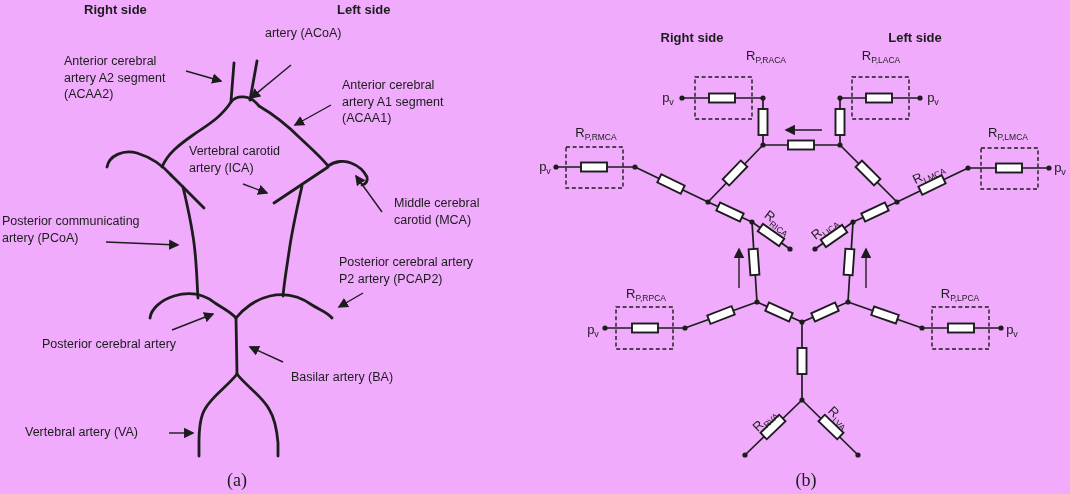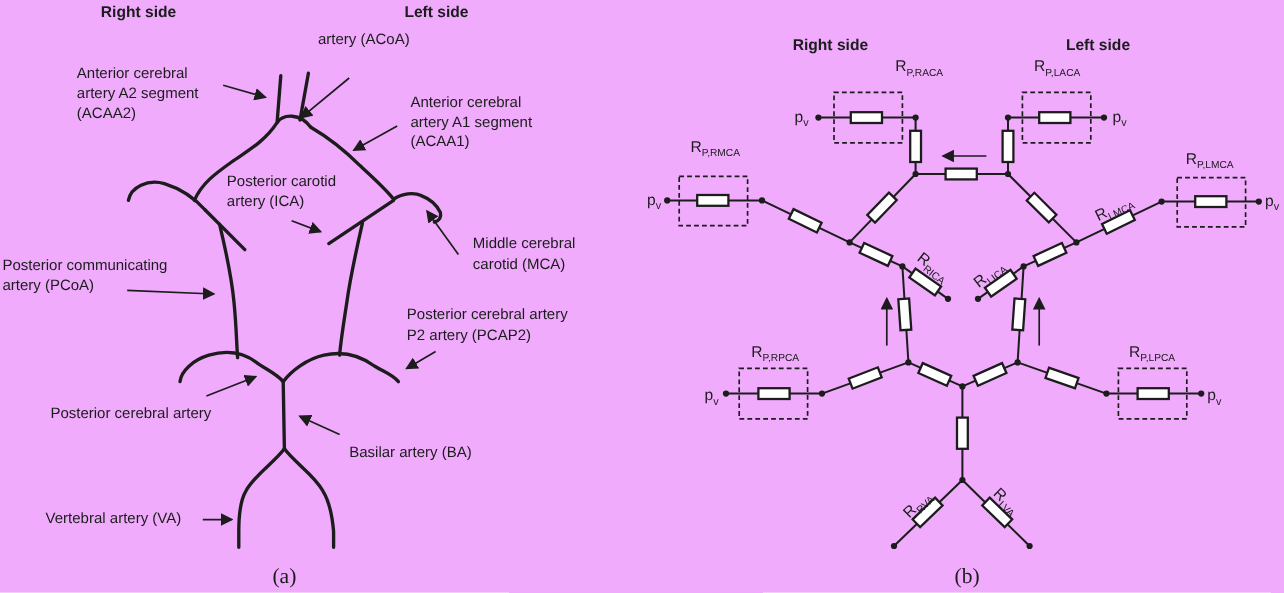--- a/index.html
+++ b/index.html
@@ -172,52 +172,52 @@
 </div>
 <div class="lbl" style="left:265px;top:25px;">
   <div>artery (ACoA)</div>
 </div>
 <div class="lbl" style="left:342px;top:77px;">
   <div>Anterior cerebral</div>
   <div>artery A1 segment</div>
   <div>(ACAA1)</div>
 </div>
 <div class="lbl" style="left:189px;top:143px;">
-  <div>Posterior carotid</div>
+  <div>Vertebral carotid</div>
   <div>artery (ICA)</div>
 </div>
 <div class="lbl" style="left:394px;top:195px;">
   <div>Middle cerebral</div>
   <div>carotid (MCA)</div>
 </div>
 <div class="lbl" style="left:2px;top:213px;">
   <div>Posterior communicating</div>
   <div>artery (PCoA)</div>
 </div>
 <div class="lbl" style="left:339px;top:254px;">
   <div>Posterior cerebral artery</div>
   <div>P2 artery (PCAP2)</div>
 </div>
 <div class="lbl" style="left:42px;top:336px;">
   <div>Posterior cerebral artery</div>
 </div>
 <div class="lbl" style="left:291px;top:369px;">
   <div>Basilar artery (BA)</div>
 </div>
-<div class="lbl" style="left:38px;top:424px;">
+<div class="lbl" style="left:25px;top:424px;">
   <div>Vertebral artery (VA)</div>
 </div>
 <div class="cap ctr" style="left:237px;top:480px;">(a)</div>
 
 <div class="hdr ctr" style="left:692px;top:37px;">Right side</div>
 <div class="hdr ctr" style="left:915px;top:37px;">Left side</div>
 
 <div class="rlbl rsub ctr" style="left:766px;top:55px;"><span>R</span><sub>P,RACA</sub></div>
 <div class="rlbl rsub ctr" style="left:881px;top:55px;"><span>R</span><sub>P,LACA</sub></div>
-<div class="rlbl rsub ctr" style="left:596px;top:122px;"><span>R</span><sub>P,RMCA</sub></div>
+<div class="rlbl rsub ctr" style="left:596px;top:132px;"><span>R</span><sub>P,RMCA</sub></div>
 <div class="rlbl rsub ctr" style="left:1008px;top:132px;"><span>R</span><sub>P,LMCA</sub></div>
 <div class="rlbl rsub ctr" style="left:646px;top:293px;text-align:right;"><span>R</span><sub>P,RPCA</sub></div>
 <div class="rlbl rsub ctr" style="left:960px;top:293px;"><span>R</span><sub>P,LPCA</sub></div>
 
 <div class="rlbl rsub" style="left:778px;top:222px;transform:translate(-50%,-50%) rotate(38deg);"><span>R</span><sub>RICA</sub></div>
 <div class="rlbl rsub" style="left:824px;top:228px;transform:translate(-50%,-50%) rotate(-38deg);"><span>R</span><sub>LICA</sub></div>
 <div class="rlbl rsub" style="left:928px;top:173px;transform:translate(-50%,-50%) rotate(-26deg);"><span>R</span><sub>LMCA</sub></div>
 <div class="rlbl rsub" style="left:764px;top:420px;transform:translate(-50%,-50%) rotate(-44deg);"><span>R</span><sub>RVA</sub></div>
 <div class="rlbl rsub" style="left:839px;top:417px;transform:translate(-50%,-50%) rotate(44deg);"><span>R</span><sub>LVA</sub></div>
 

